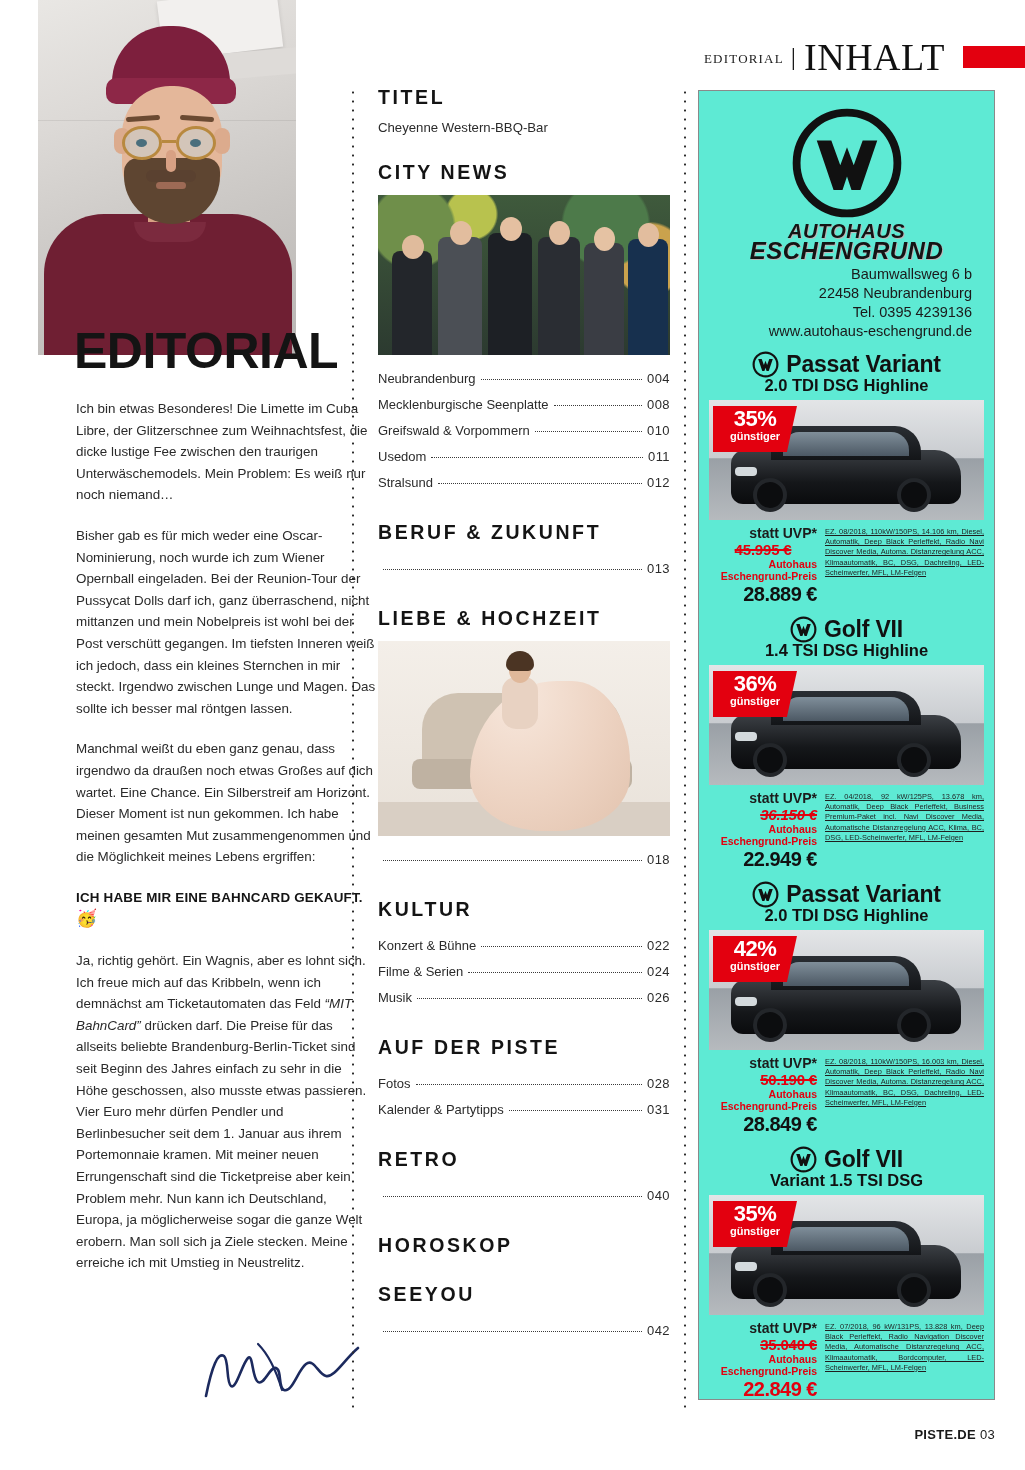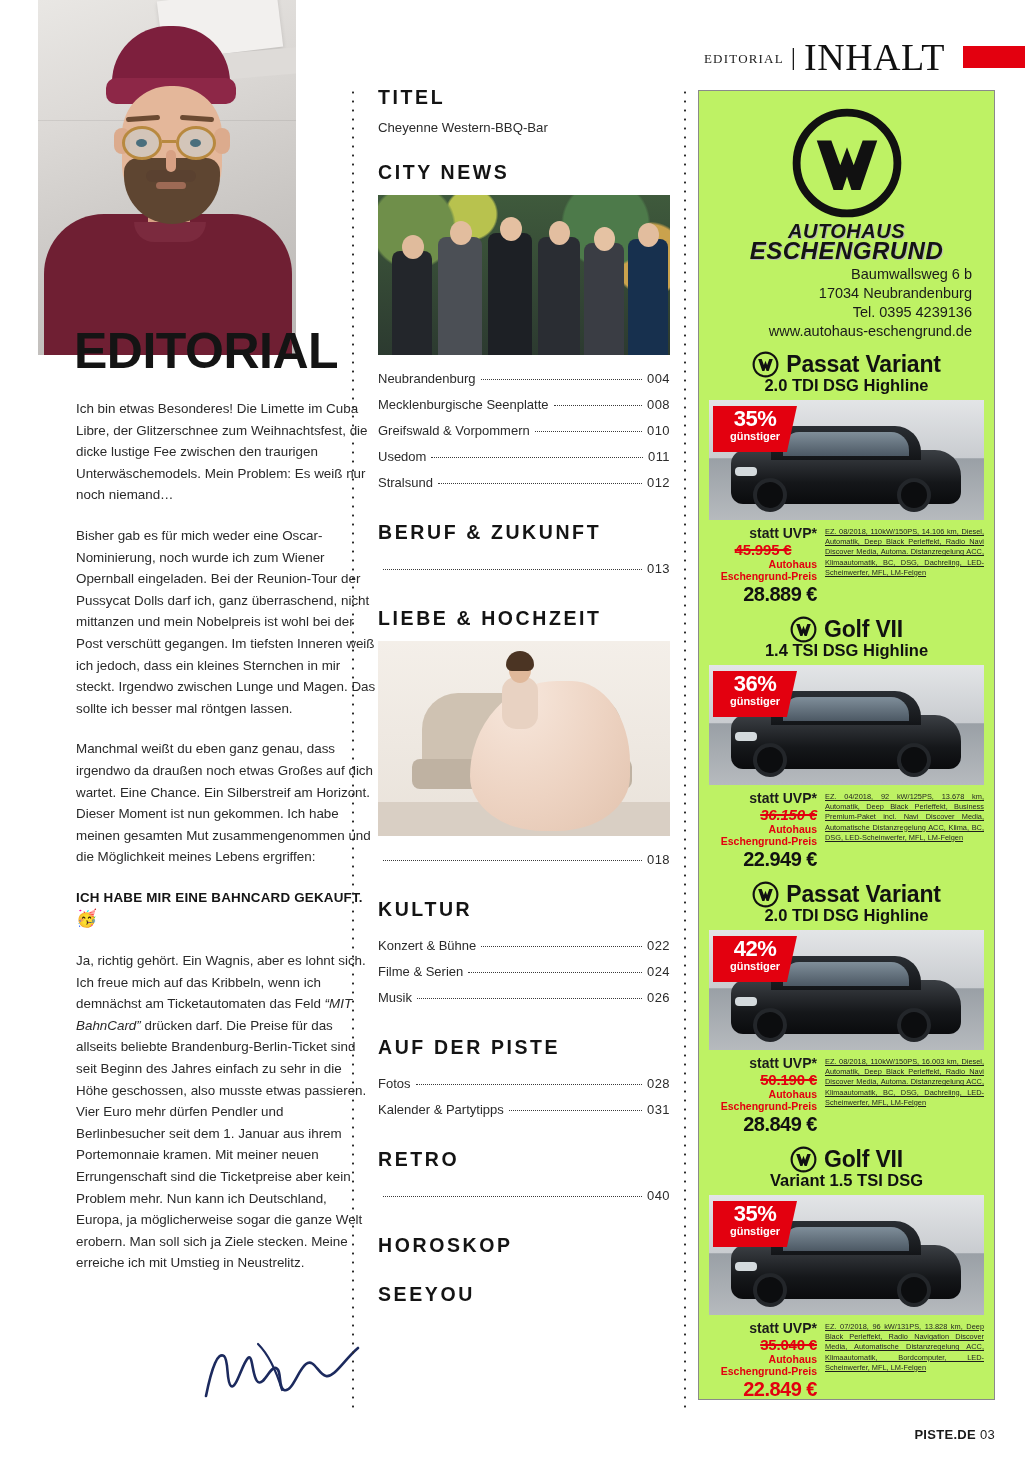--- a/index.html
+++ b/index.html
@@ -167,21 +167,21 @@
     border-radius: 60% 40% 50% 50% / 70% 60% 40% 40%;
   }
   .photo-wed .torso { position:absolute; left:124px; top:36px; width:36px; height:52px; background:#e8d2c2; border-radius:14px;}
   .photo-wed .head { position:absolute; left:131px; top:16px; width:22px; height:26px; background:#e0b89a; border-radius:50%;}
   .photo-wed .hair { position:absolute; left:128px; top:10px; width:28px; height:20px; background:#4b3423; border-radius:14px 14px 6px 6px;}
   .photo-wed .floor { position:absolute; left:0; bottom:0; width:100%; height:34px; background:#d9cfc4;}
 
   
   .ad {
     position: absolute; left: 698px; top: 90px; width: 297px; height: 1310px;
-    border: 1px solid #8a8a8a; background: #bef264; overflow: hidden;
+    border: 1px solid #8a8a8a; background: #5eead4; overflow: hidden;
   }
   .ad-inner { padding: 8px 10px 6px 10px; }
   .vw-logo-big { display: block; margin: 8px auto 2px auto; }
   .dealer-logo {
     text-align: center; margin: 0 0 2px 0;
     font-family: "Liberation Sans", sans-serif;
   }
   .dealer-logo .lg1, .dealer-logo .lg2 {
     font-style: italic; font-weight: 800; letter-spacing: .5px;
     color: #141414; line-height: 1;
@@ -438,39 +438,44 @@
         <span class="pg">040</span>
       </div>
     </div>
 
     <div class="sect">
       <h2>HOROSKOP</h2>
     </div>
 
     <div class="sect">
       <h2>SEEYOU</h2>
+      <div class="toc-row empty">
+
+        <span class="leader"></span>
+        <span class="pg">042</span>
+      </div>
     </div>
   </div>
 
   <div class="ad">
     <div class="ad-inner">
 
       <svg class="vw-logo-big" width="112" height="112" viewBox="0 0 100 100">
         <circle cx="50" cy="50" r="45" fill="none" stroke="#111" stroke-width="7"></circle>
         <path d="M23 30 L36 30 L44 52 L50 36 L56 52 L64 30 L77 30 L62 74 L54 74 L50 62 L46 74 L38 74 Z" fill="#111"></path>
       </svg>
 
       <div class="dealer-logo">
         <div class="lg1">AUTOHAUS</div>
         <div class="lg2">ESCHENGRUND</div>
       </div>
 
       <div class="dealer-addr">
         <div>Baumwallsweg 6 b</div>
-        <div>17034 Neubrandenburg</div>
+        <div>22458 Neubrandenburg</div>
         <div>Tel. 0395 4239136</div>
         <div>www.autohaus-eschengrund.de</div>
       </div>
 
       <div class="car">
         <div class="car-title">
           <svg width="27" height="27" viewBox="0 0 100 100">
             <circle cx="50" cy="50" r="44" fill="none" stroke="#111" stroke-width="8"></circle>
             <path d="M23 30 L36 30 L44 52 L50 36 L56 52 L64 30 L77 30 L62 74 L54 74 L50 62 L46 74 L38 74 Z" fill="#111"></path>
           </svg>

